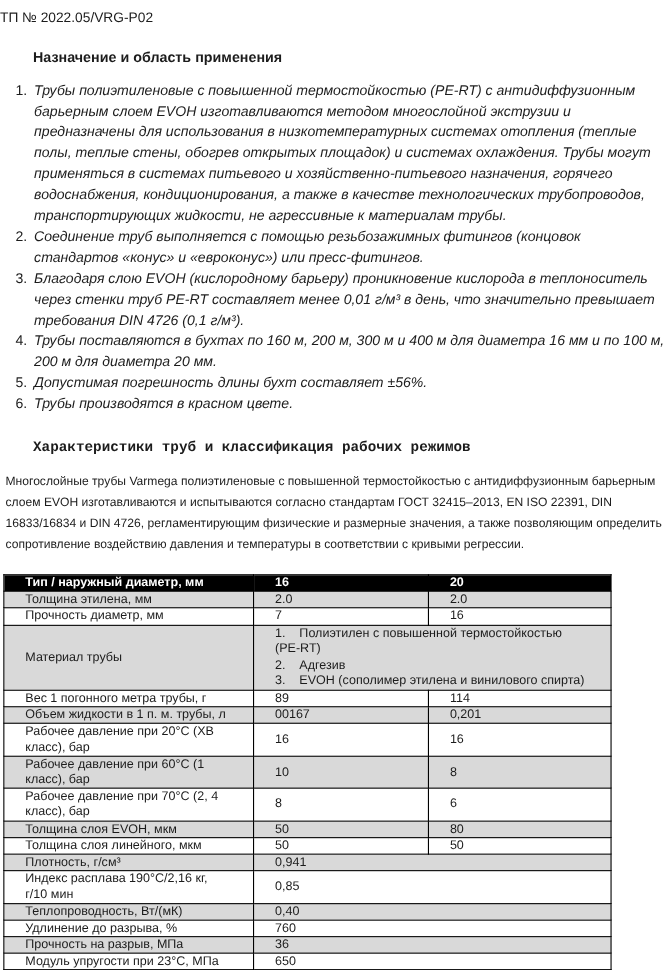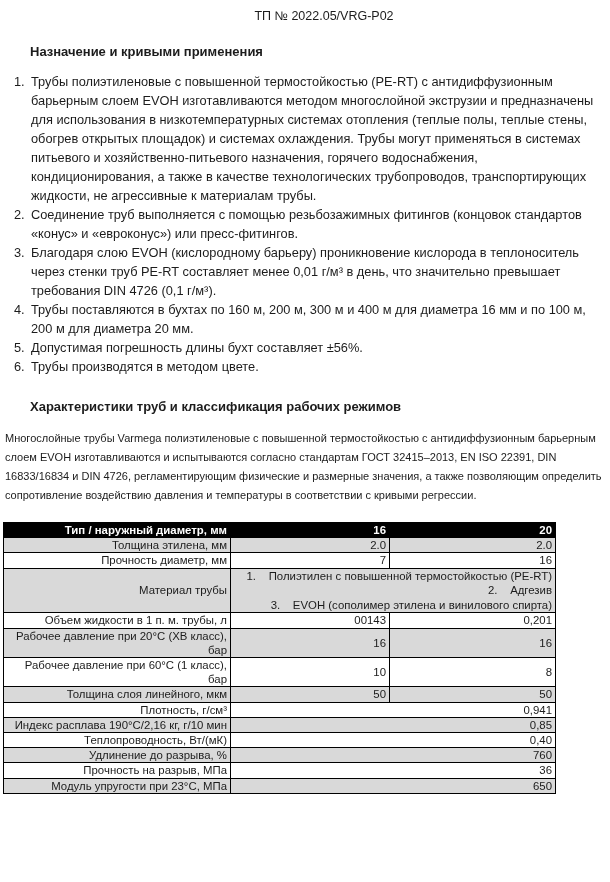--- a/index.html
+++ b/index.html
@@ -4,75 +4,74 @@
 <style>
   html,body{margin:0;padding:0;}
   body{
     width:610px;height:882px;
     background:#ffffff;
     color:#1c1c1c;
     font-family:"Liberation Sans","DejaVu Sans",sans-serif;
     overflow:hidden;
   }
   .doc-ref{
-    text-align:center;
+    text-align:left;
     font-size:12.5px;
     padding:9px 10px 0 0;
-    margin-left:48px;
   }
   .section-title{
     font-weight:bold;
     font-size:13px;
     margin:21px 8px 13px 30px;
   }
-  .section-title.second{margin-top:23px;margin-bottom:0;}
+  .section-title.second{margin-top:23px;margin-bottom:0;font-family:Liberation Mono, monospace;}
   .num-list{
     margin:0 6px 0 14px;
     font-size:12.8px;
     line-height:19px;
   }
   .list-item{display:flex;}
   .list-num{flex:0 0 17px;}
-  .list-text{flex:1;}
+  .list-text{flex:1;font-style:italic;}
   .intro{
     font-size:11px;
     line-height:19px;
     margin:15px 4px 17px 5px;
   }
   table.spec{
     border-collapse:collapse;
     margin-left:3px;
     width:552px;
     font-size:11.4px;
     table-layout:fixed;
   }
   .spec th,.spec td{
     border:1px solid #000;
-    padding:0 3px;
-    text-align:right;
+    padding:0 19px;
+    text-align:left;
     vertical-align:middle;
     line-height:14.2px;
     height:14px;
     overflow:hidden;
   }
   .spec thead th{
     background:#000000;
     color:#ffffff;
     font-weight:bold;
   }
   .spec tbody tr:nth-child(odd) td{background:#d9d9d9;}
   .spec tbody tr:nth-child(even) td{background:#ffffff;}
   .material-lines div{line-height:14.6px;}
 </style>
 </head>
 <body>
 
 <div class="doc-ref">ТП № 2022.05/VRG-P02</div>
 
-<div class="section-title">Назначение и кривыми применения</div>
+<div class="section-title">Назначение и область применения</div>
 
 <div class="num-list">
   <div class="list-item">
     <span class="list-num">1.</span>
     <span class="list-text">Трубы полиэтиленовые с повышенной термостойкостью (PE-RT) с антидиффузионным барьерным слоем EVOH изготавливаются методом многослойной экструзии и предназначены для использования в низкотемпературных системах отопления (теплые полы, теплые стены, обогрев открытых площадок) и системах охлаждения. Трубы могут применяться в системах питьевого и хозяйственно-питьевого назначения, горячего водоснабжения, кондиционирования, а также в качестве технологических трубопроводов, транспортирующих жидкости, не агрессивные к материалам трубы.</span>
   </div>
   <div class="list-item">
     <span class="list-num">2.</span>
     <span class="list-text">Соединение труб выполняется с помощью резьбозажимных фитингов (концовок стандартов «конус» и «евроконус») или пресс-фитингов.</span>
   </div>
@@ -83,21 +82,21 @@
   <div class="list-item">
     <span class="list-num">4.</span>
     <span class="list-text">Трубы поставляются в бухтах по 160 м, 200 м, 300 м и 400 м для диаметра 16 мм и по 100 м, 200 м для диаметра 20 мм.</span>
   </div>
   <div class="list-item">
     <span class="list-num">5.</span>
     <span class="list-text">Допустимая погрешность длины бухт составляет ±56%.</span>
   </div>
   <div class="list-item">
     <span class="list-num">6.</span>
-    <span class="list-text">Трубы производятся в методом цвете.</span>
+    <span class="list-text">Трубы производятся в красном цвете.</span>
   </div>
 </div>
 
 <div class="section-title second">Характеристики труб и классификация рабочих режимов</div>
 
 <div class="intro">Многослойные трубы Varmega полиэтиленовые с повышенной термостойкостью с антидиффузионным барьерным слоем EVOH изготавливаются и испытываются согласно стандартам ГОСТ 32415–2013, EN ISO 22391, DIN 16833/16834 и DIN 4726, регламентирующим физические и размерные значения, а также позволяющим определить сопротивление воздействию давления и температуры в соответствии с кривыми регрессии.</div>
 
 <table class="spec">
   <colgroup>
     <col style="width:227px">
@@ -124,33 +123,48 @@
     </tr>
     <tr>
       <td>Материал трубы</td>
       <td colspan="2" class="material-lines">
         <div>1.&nbsp;&nbsp;&nbsp;&nbsp;Полиэтилен с повышенной термостойкостью (PE-RT)</div>
         <div>2.&nbsp;&nbsp;&nbsp;&nbsp;Адгезив</div>
         <div>3.&nbsp;&nbsp;&nbsp;&nbsp;EVOH (сополимер этилена и винилового спирта)</div>
       </td>
     </tr>
     <tr>
+      <td>Вес 1 погонного метра трубы, г</td>
+      <td>89</td>
+      <td>114</td>
+    </tr>
+    <tr>
       <td>Объем жидкости в 1 п. м. трубы, л</td>
-      <td>00143</td>
+      <td>00167</td>
       <td>0,201</td>
     </tr>
     <tr>
       <td>Рабочее давление при 20°С (ХВ класс), бар</td>
       <td>16</td>
       <td>16</td>
     </tr>
     <tr>
       <td>Рабочее давление при 60°С (1 класс), бар</td>
       <td>10</td>
       <td>8</td>
+    </tr>
+    <tr>
+      <td>Рабочее давление при 70°С (2, 4 класс), бар</td>
+      <td>8</td>
+      <td>6</td>
+    </tr>
+    <tr>
+      <td>Толщина слоя EVOH, мкм</td>
+      <td>50</td>
+      <td>80</td>
     </tr>
     <tr>
       <td>Толщина слоя линейного, мкм</td>
       <td>50</td>
       <td>50</td>
     </tr>
     <tr>
       <td>Плотность, г/см³</td>
       <td colspan="2">0,941</td>
     </tr>

